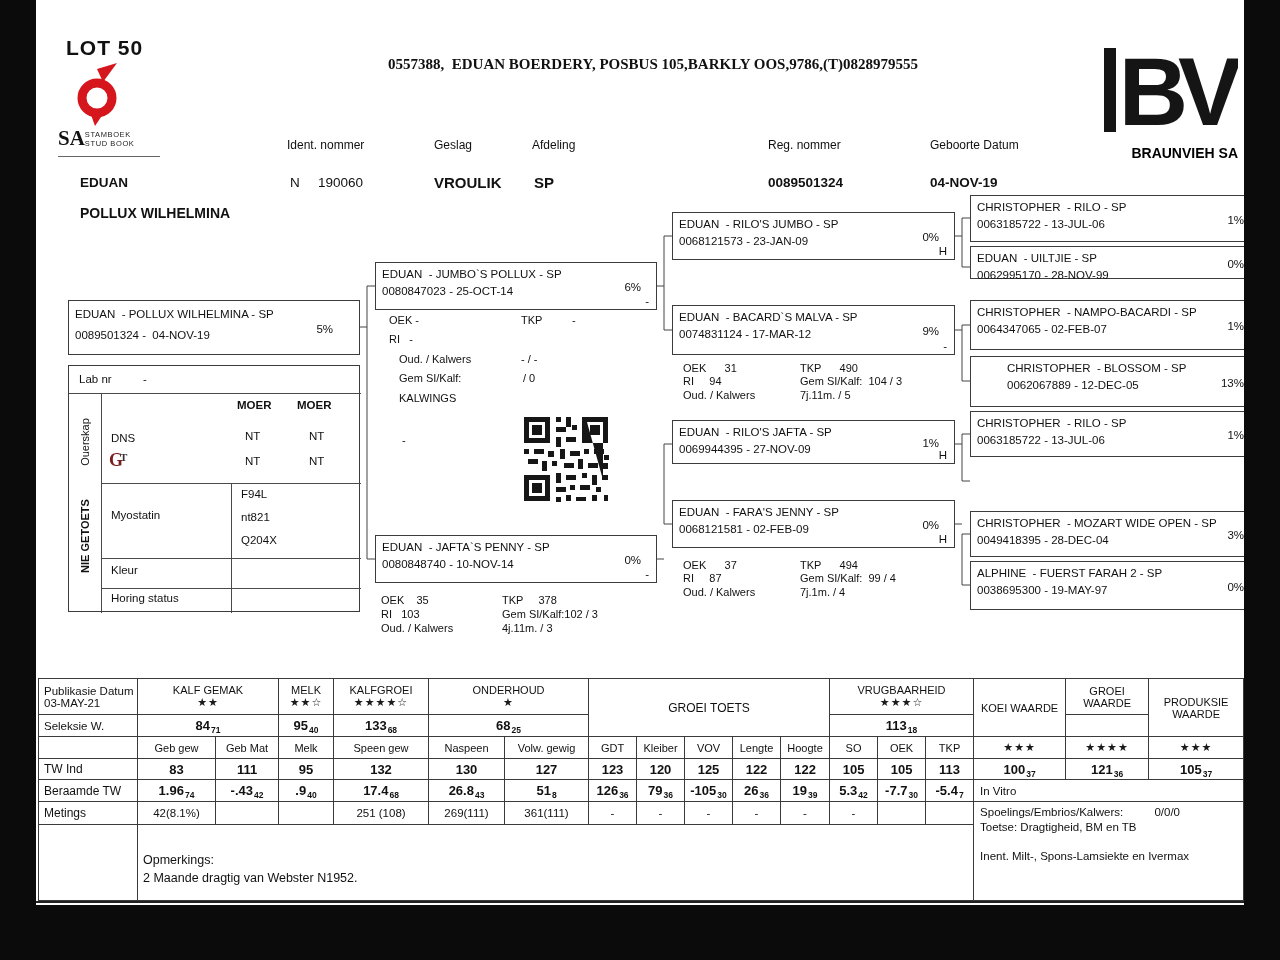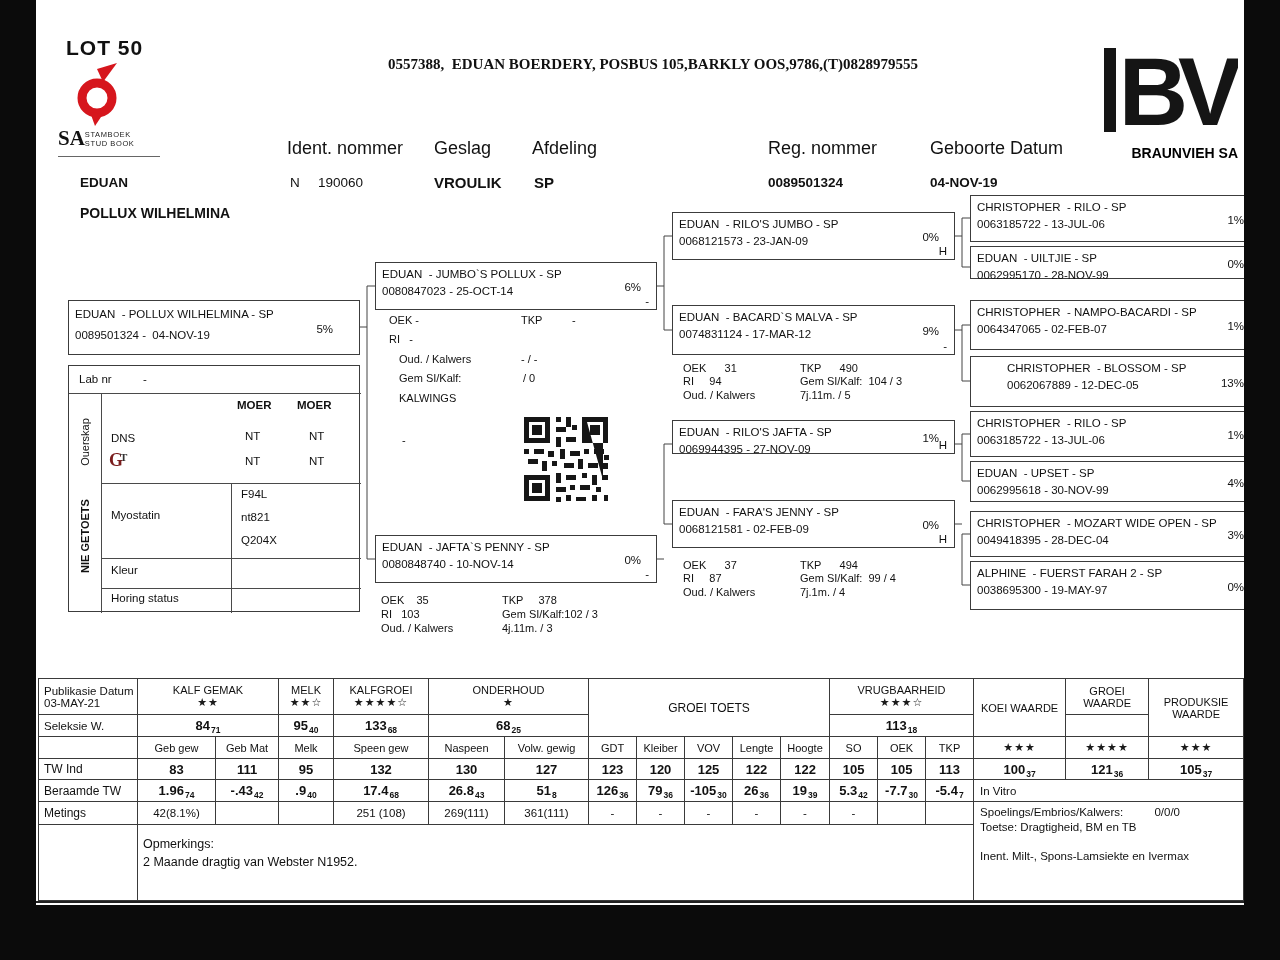--- a/index.html
+++ b/index.html
@@ -18,21 +18,21 @@
   .sa-small { display:flex; flex-direction:column; font-size:7.5px; letter-spacing:0.6px; line-height:9px; color:#222; }
 
   
   .bv { text-align:right; }
   .bv-letters { display:flex; align-items:flex-end; justify-content:flex-end; height:98px; overflow:hidden; }
   .bv-bar { width:12px; height:84px; background:#151515; margin-right:3px; }
   .bv-b, .bv-v { font-weight:bold; font-size:96px; line-height:0.82; color:#151515; letter-spacing:-4px; }
   .bv-v { margin-left:-6px; }
   .bv-caption { font-size:14px; font-weight:bold; margin-top:13px; color:#000000; }
 
-  .hlabel { position:absolute; font-size:18px; color:#111; }
+  .hlabel { position:absolute; font-size:12px; color:#111; }
   .hval  { position:absolute; font-size:13.5px; font-weight:bold; white-space:pre; }
   .hval-n { font-weight:normal; }
   .hval-big { font-size:15px; }
 
   
   .pbox { position:absolute; border:1px solid #3c3c3c; background:#fff; padding:4px 6px; font-size:11.5px; line-height:15px; }
   .pbox .nm  { display:block; white-space:pre; }
   .pbox .idno { display:block; margin-top:2px; white-space:pre; }
   .pbox.tall { padding-top:6px; }
   .pbox.tall .idno { margin-top:6px; }
@@ -54,21 +54,21 @@
   .stats-table { position:absolute; left:2px; top:678px; width:1205px; border-collapse:collapse; table-layout:fixed; font-size:11px; color:#111; }
   .stats-table td { border:1px solid #3a3a3a; text-align:center; vertical-align:middle; padding:0 2px; overflow:hidden; }
   .stats-table td.lbl { text-align:left; padding-left:5px; font-size:11.5px; }
   .stats-table td.rowlbl { text-align:left; padding-left:5px; font-size:12px; }
   .ghead { font-size:11px; }
   .stars { font-size:11px; letter-spacing:1px; color:#1b1b1b; }
   .val { font-weight:bold; font-size:13px; }
   .acc { font-size:8.5px; font-weight:bold; position:relative; top:3px; margin-left:1px; }
   .met { font-size:11.5px; }
   td.notes { text-align:left; vertical-align:top; padding:3px 6px; font-size:11.5px; line-height:15px; }
-  td.remarks { text-align:left; vertical-align:top; padding:10px 0 0 5px; font-size:12.5px; line-height:18px; }
+  td.remarks { text-align:left; vertical-align:top; padding:26px 0 0 5px; font-size:12.5px; line-height:18px; }
   td.invitro { text-align:left; padding-left:6px; font-size:11.5px; }
 
   .bottom-rule { position:absolute; left:0; top:901px; width:1208px; height:2px; background:#222; }
 </style>
 </head>
 <body>
 
 <div class="canvas">
   <div class="page">
 
@@ -152,21 +152,21 @@
       <span class="flag">H</span>
     </div>
 
     <div class="pbox" style="left:636px; top:305px; width:283px; height:50px;">
       <span class="nm">EDUAN  - BACARD`S MALVA - SP</span>
       <span class="idno">0074831124 - 17-MAR-12</span>
       <span class="pct">9%</span>
       <span class="flag">-</span>
     </div>
 
-    <div class="pbox" style="left:636px; top:420px; width:283px; height:34px;">
+    <div class="pbox" style="left:636px; top:420px; width:283px; height:44px;">
       <span class="nm">EDUAN  - RILO'S JAFTA - SP</span>
       <span class="idno">0069944395 - 27-NOV-09</span>
       <span class="pct">1%</span>
       <span class="flag">H</span>
     </div>
 
     <div class="pbox" style="left:636px; top:500px; width:283px; height:48px;">
       <span class="nm">EDUAN  - FARA'S JENNY - SP</span>
       <span class="idno">0068121581 - 02-FEB-09</span>
       <span class="pct">0%</span>
@@ -201,26 +201,20 @@
 
     </div>
 
     <div class="pbox" style="left:934px; top:411px; width:290px; height:46px;">
       <span class="nm">CHRISTOPHER  - RILO - SP</span>
       <span class="idno">0063185722 - 13-JUL-06</span>
       <span class="pct">1%</span>
 
     </div>
 
-    <div class="pbox" style="left:934px; top:461px; width:290px; height:41px;">
-      <span class="nm">EDUAN  - UPSET - SP</span>
-      <span class="idno">0062995618 - 30-NOV-99</span>
-      <span class="pct">4%</span>
-      <span class="flag"></span>
-    </div>
 
     <div class="pbox" style="left:934px; top:511px; width:290px; height:46px;">
       <span class="nm">CHRISTOPHER  - MOZART WIDE OPEN - SP</span>
       <span class="idno">0049418395 - 28-DEC-04</span>
       <span class="pct">3%</span>
 
     </div>
 
     <div class="pbox" style="left:934px; top:561px; width:290px; height:49px;">
       <span class="nm">ALPHINE  - FUERST FARAH 2 - SP</span>

